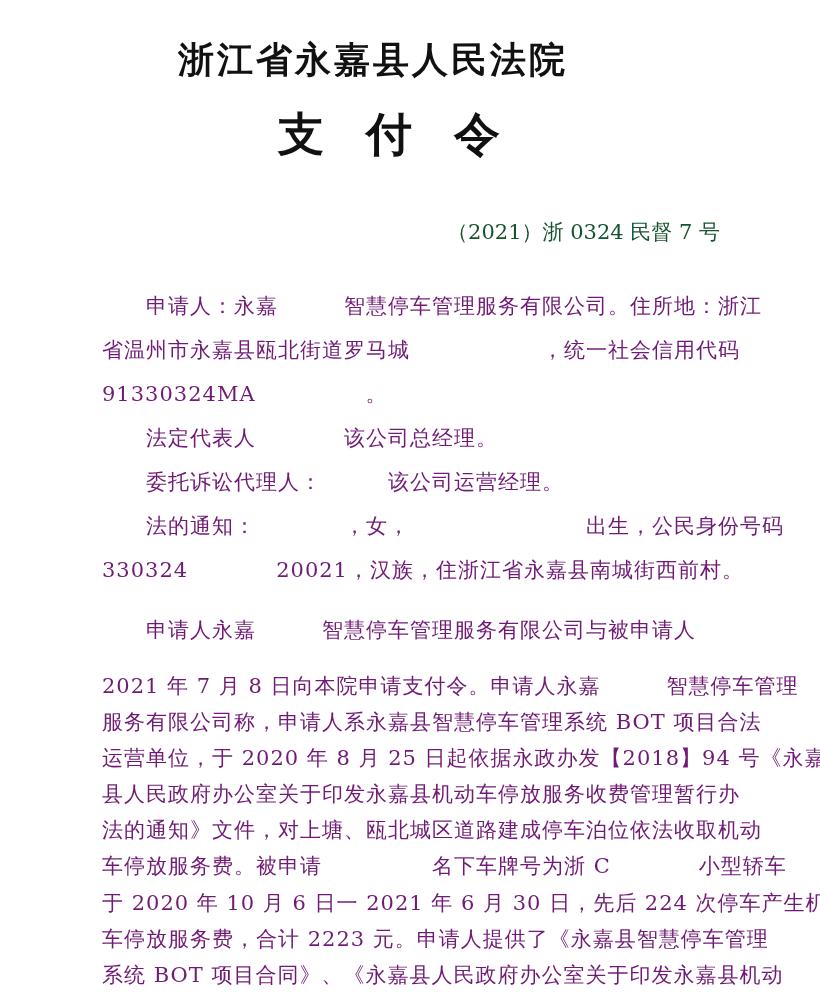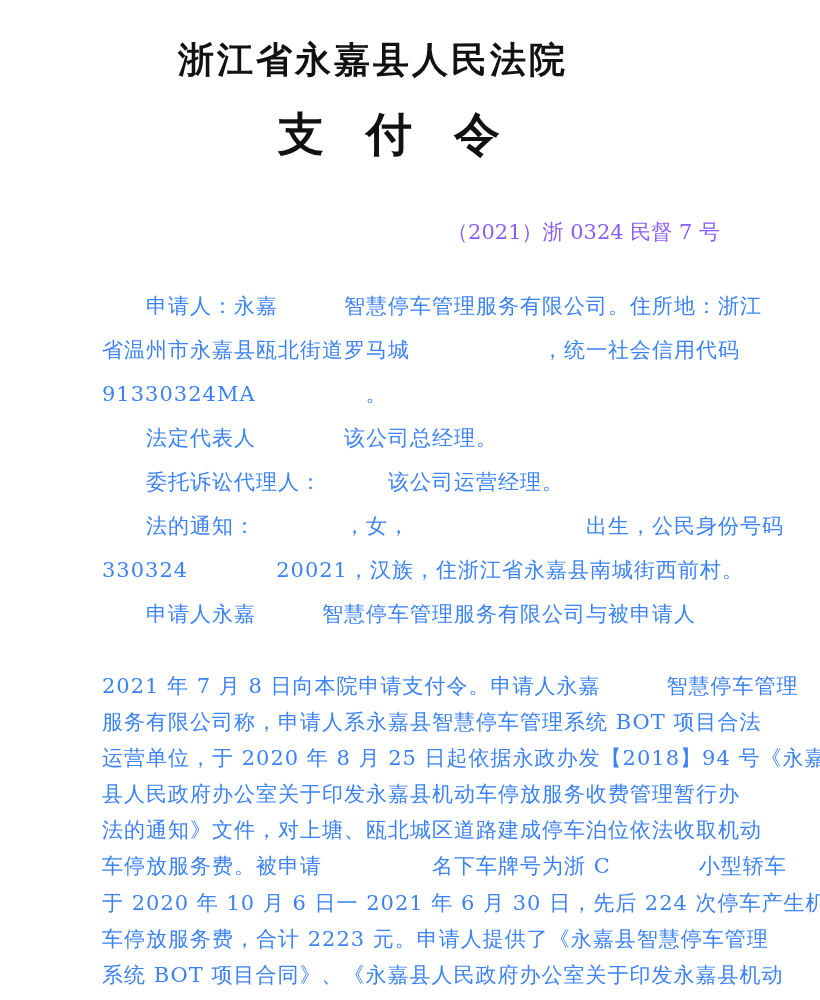--- a/index.html
+++ b/index.html
@@ -15,46 +15,46 @@
       font-size: 36px; font-weight: bold; letter-spacing: 3px; color: #111;
     }
     .doctitle {
       position: absolute; top: 104px; left: 0; width: 820px; text-align: center;
       font-family: "DejaVu Sans", "Liberation Sans", sans-serif;
       font-size: 46px; font-weight: bold; letter-spacing: 42px; color: #111;
       box-sizing: border-box;
     }
     .caseno {
       position: absolute; top: 218px; right: 100px;
-      font-size: 21px; color: #8b5cf6;
+      font-size: 21px; color: #14532d;
     }
     .line {
       position: absolute; left: 102px; width: 620px;
-      font-size: 21px; line-height: 28px; color: #3b82f6; white-space: nowrap;
+      font-size: 21px; line-height: 28px; color: #701a75; white-space: nowrap;
       text-align: justify; text-align-last: justify; letter-spacing: 1px;
     }
     .indent { left: 146px; width: 576px; }
     .noj { text-align: left; text-align-last: left; }
   </style>
 </head>
 <body>
 
 <div class="page">
   <div class="court">浙江省永嘉县人民法院</div>
   <div class="doctitle">支付令</div>
   <div class="caseno">（2021）浙 0324 民督 7 号</div>
 
 <div class="line indent" style="top: 292px;">申请人：永嘉　　　智慧停车管理服务有限公司。住所地：浙江</div>
     <div class="line" style="top: 336px;">省温州市永嘉县瓯北街道罗马城　　　　　　，统一社会信用代码</div>
     <div class="line noj" style="top: 380px;">91330324MA　　　　　。</div>
     <div class="line indent noj" style="top: 424px;">法定代表人　　　　该公司总经理。</div>
     <div class="line indent noj" style="top: 468px;">委托诉讼代理人：　　　该公司运营经理。</div>
     <div class="line indent" style="top: 512px;">法的通知：　　　　，女，　　　　　　　　出生，公民身份号码</div>
     <div class="line noj" style="top: 556px;">330324　　　　20021，汉族，住浙江省永嘉县南城街西前村。</div>
-    <div class="line indent noj" style="top: 600px;">申请人永嘉　　　智慧停车管理服务有限公司与被申请人</div>
+    <div class="line indent noj" style="top: 616px;">申请人永嘉　　　智慧停车管理服务有限公司与被申请人</div>
     <div class="line" style="top: 672px;">2021 年 7 月 8 日向本院申请支付令。申请人永嘉　　　智慧停车管理</div>
     <div class="line" style="top: 708px;">服务有限公司称，申请人系永嘉县智慧停车管理系统 BOT 项目合法</div>
     <div class="line" style="top: 744px;">运营单位，于 2020 年 8 月 25 日起依据永政办发【2018】94 号《永嘉</div>
     <div class="line" style="top: 816px;">法的通知》文件，对上塘、瓯北城区道路建成停车泊位依法收取机动</div>
     <div class="line" style="top: 780px;">县人民政府办公室关于印发永嘉县机动车停放服务收费管理暂行办</div>
     <div class="line" style="top: 852px;">车停放服务费。被申请　　　　　名下车牌号为浙 C　　　　小型轿车</div>
     <div class="line" style="top: 889px;">于 2020 年 10 月 6 日一 2021 年 6 月 30 日，先后 224 次停车产生机动</div>
     <div class="line" style="top: 925px;">车停放服务费，合计 2223 元。申请人提供了《永嘉县智慧停车管理</div>
     <div class="line" style="top: 961px;">系统 BOT 项目合同》、《永嘉县人民政府办公室关于印发永嘉县机动</div>
   </div>

